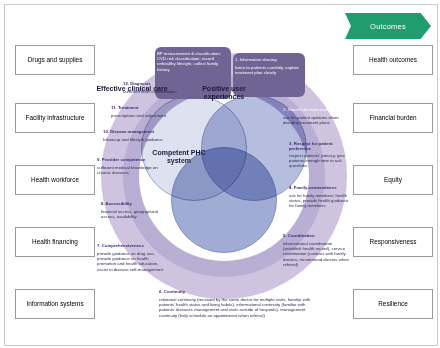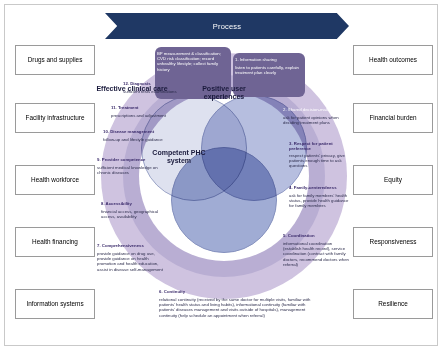--- a/index.html
+++ b/index.html
@@ -63,21 +63,21 @@
 
   
   .lobe{position:absolute;background:#6f6494;border-radius:6px;z-index:4;}
 </style>
 </head>
 <body>
 
 <div class="frame">
 
   <div class="arrow-row">
-    <div class="arrow a-process">Process</div>
+    <div class="arrow a-outcomes">Outcomes</div>
   </div>
 
   <div class="side-box lbox" style="top:40px">Drugs and supplies</div>
   <div class="side-box lbox" style="top:98px">Facility infrastructure</div>
   <div class="side-box lbox" style="top:160px">Health workforce</div>
   <div class="side-box lbox" style="top:222px">Health financing</div>
   <div class="side-box lbox" style="top:284px">Information systems</div>
 
   <div class="side-box rbox" style="top:40px">Health outcomes</div>
   <div class="side-box rbox" style="top:98px">Financial burden</div>

